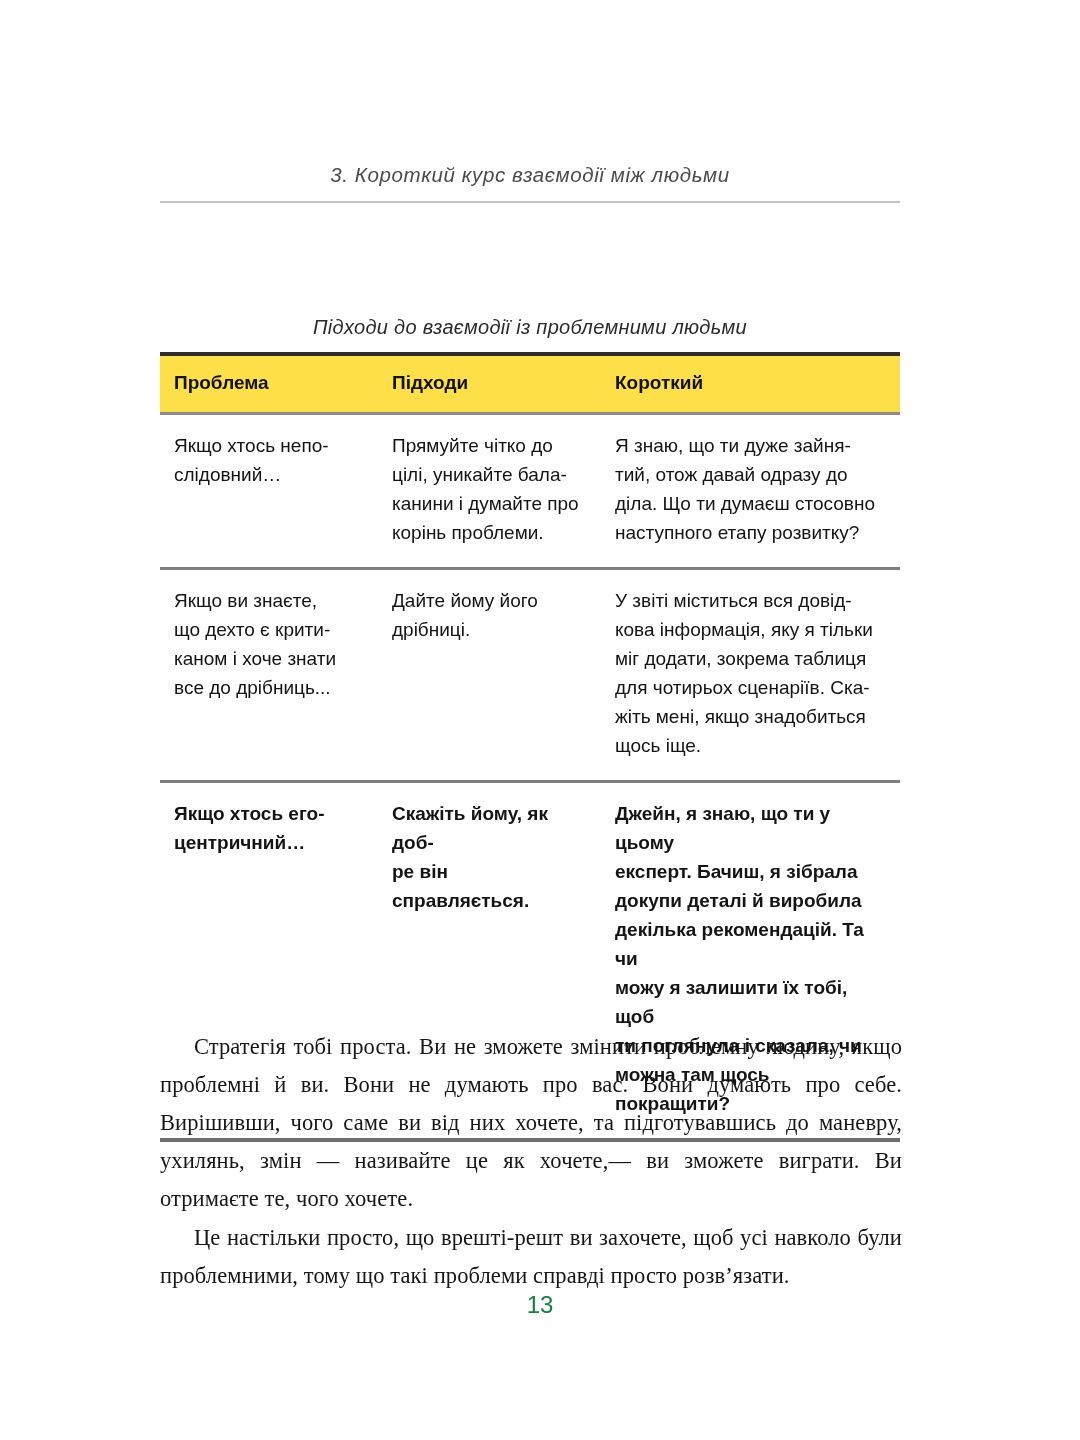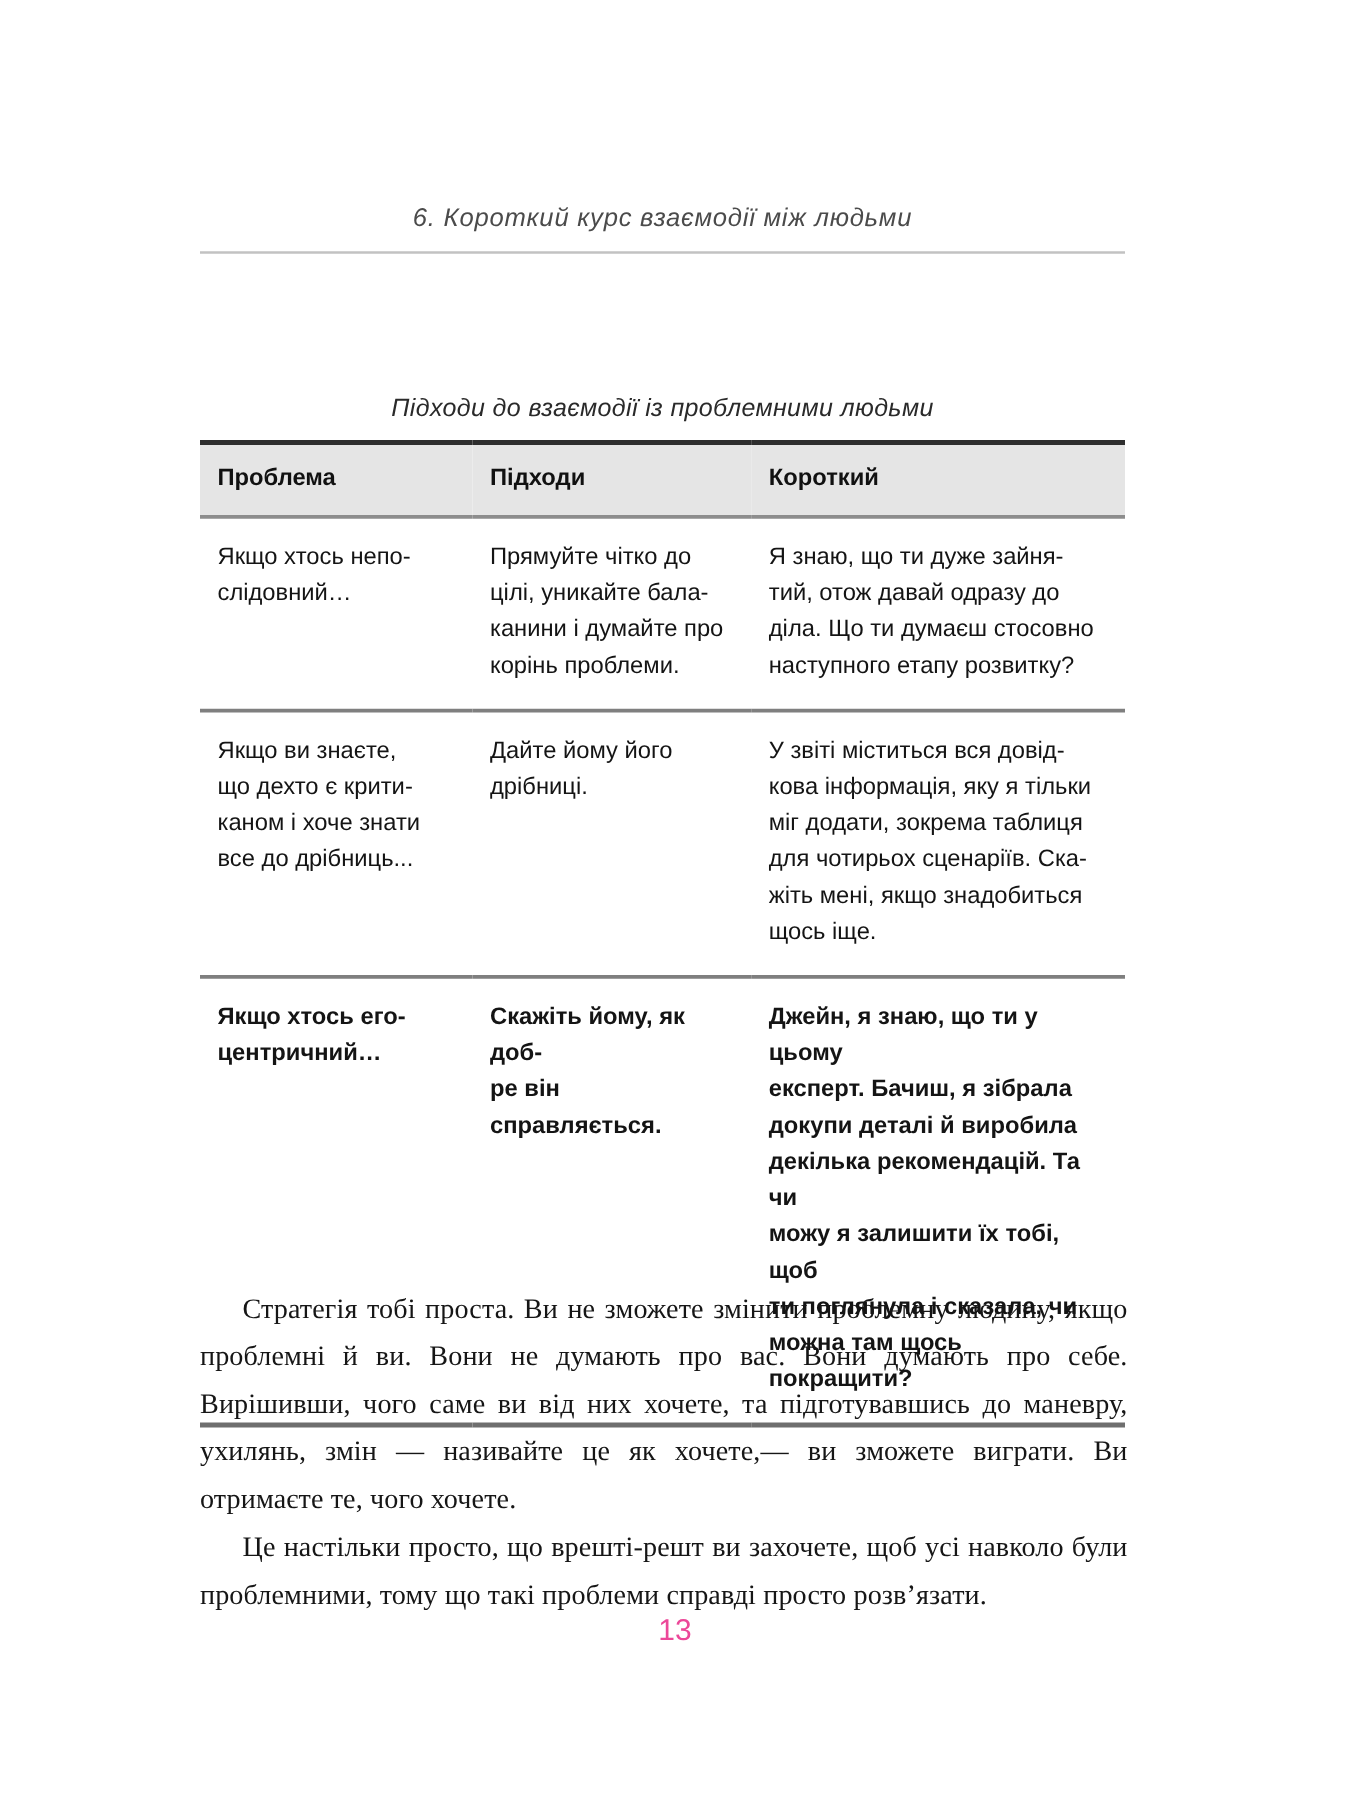--- a/index.html
+++ b/index.html
@@ -96,21 +96,21 @@
     top: 352px;
     width: 740px;
   }
   .tbl {
     border-collapse: collapse;
     width: 740px;
     font-family: "Liberation Sans", "DejaVu Sans", sans-serif;
     table-layout: fixed;
   }
   .tbl thead th {
-    background: #e5e5e5;
+    background: #fde047;
     font-size: 19px;
     font-weight: bold;
     text-align: left;
     color: #111111;
     padding: 16px 0 18px 14px;
     border-top: 4px solid #2e2e2e;
     border-bottom: 3px solid #8d8d8d;
     vertical-align: middle;
   }
   .tbl tbody td {
@@ -131,29 +131,29 @@
 
   
   .folio {
     position: absolute;
     left: 0;
     top: 1291px;
     width: 1080px;
     text-align: center;
     font-family: "Liberation Sans", "DejaVu Sans", sans-serif;
     font-size: 24px;
-    color: #ec4899;
+    color: #15803d;
   }
 </style>
 </head>
 <body>
 
 <div class="page">
 
-  <div class="running-head">6. Короткий курс взаємодії між людьми</div>
+  <div class="running-head">3. Короткий курс взаємодії між людьми</div>
   <div class="running-head-rule"></div>
 
 
   <div class="table-caption">Підходи до взаємодії із проблемними людьми</div>
 
   <div class="data-table">
     <table class="tbl">
       <colgroup>
         <col class="col-1">
           <col class="col-2">

